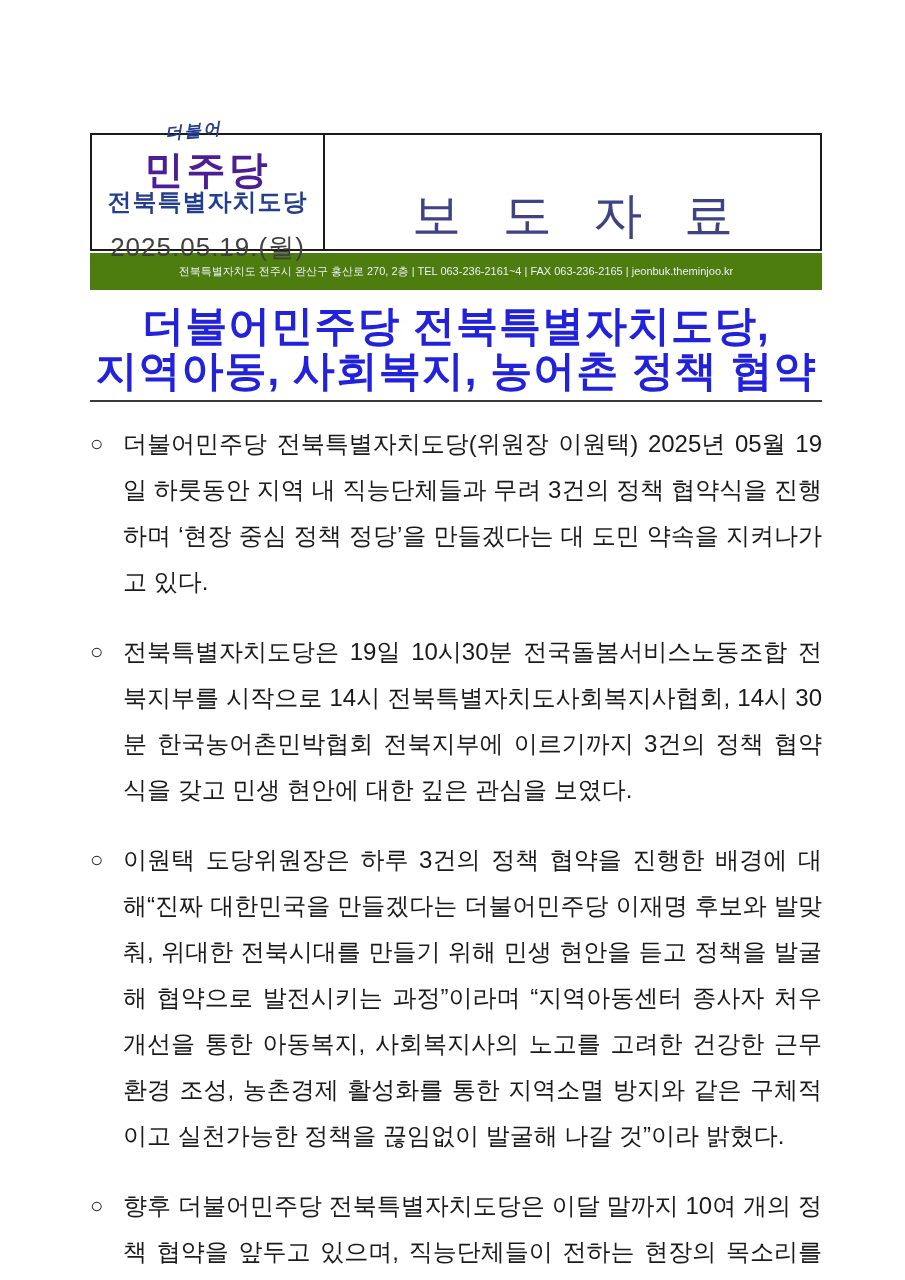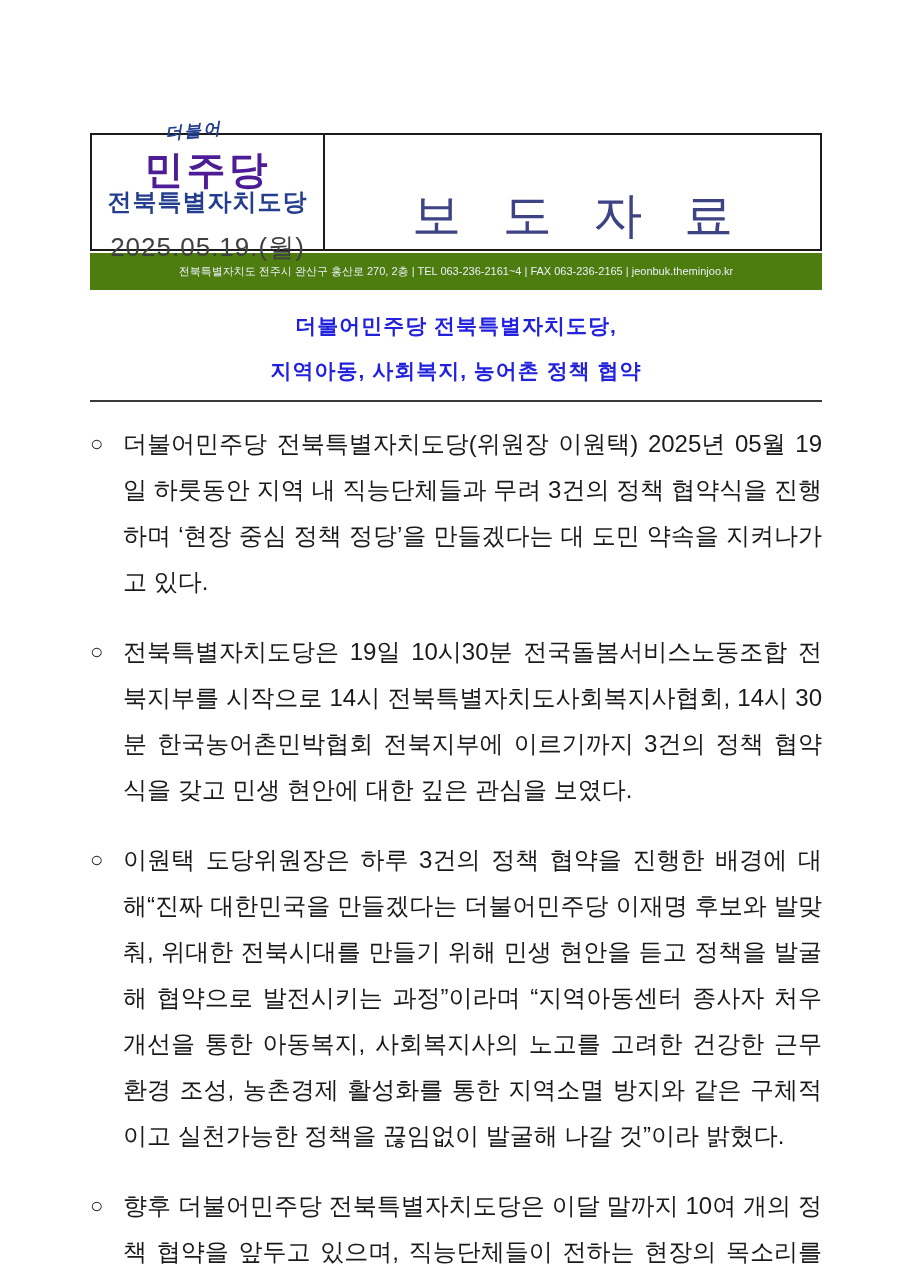--- a/index.html
+++ b/index.html
@@ -90,21 +90,21 @@
     letter-spacing: 0px;
     white-space: nowrap;
   }
 
   
   .title-block { margin-top: 13px; }
   .title-line {
     text-align: center;
     color: #2222dd;
     font-weight: bold;
-    font-size: 21px;
+    font-size: 42px;
     line-height: 45px;
     letter-spacing: 1px;
   }
   .subtitle {
     text-align: center;
     font-family: "Liberation Serif", serif;
     color: #161616;
     font-size: 26px;
     line-height: 32px;
     margin-top: 1px;

